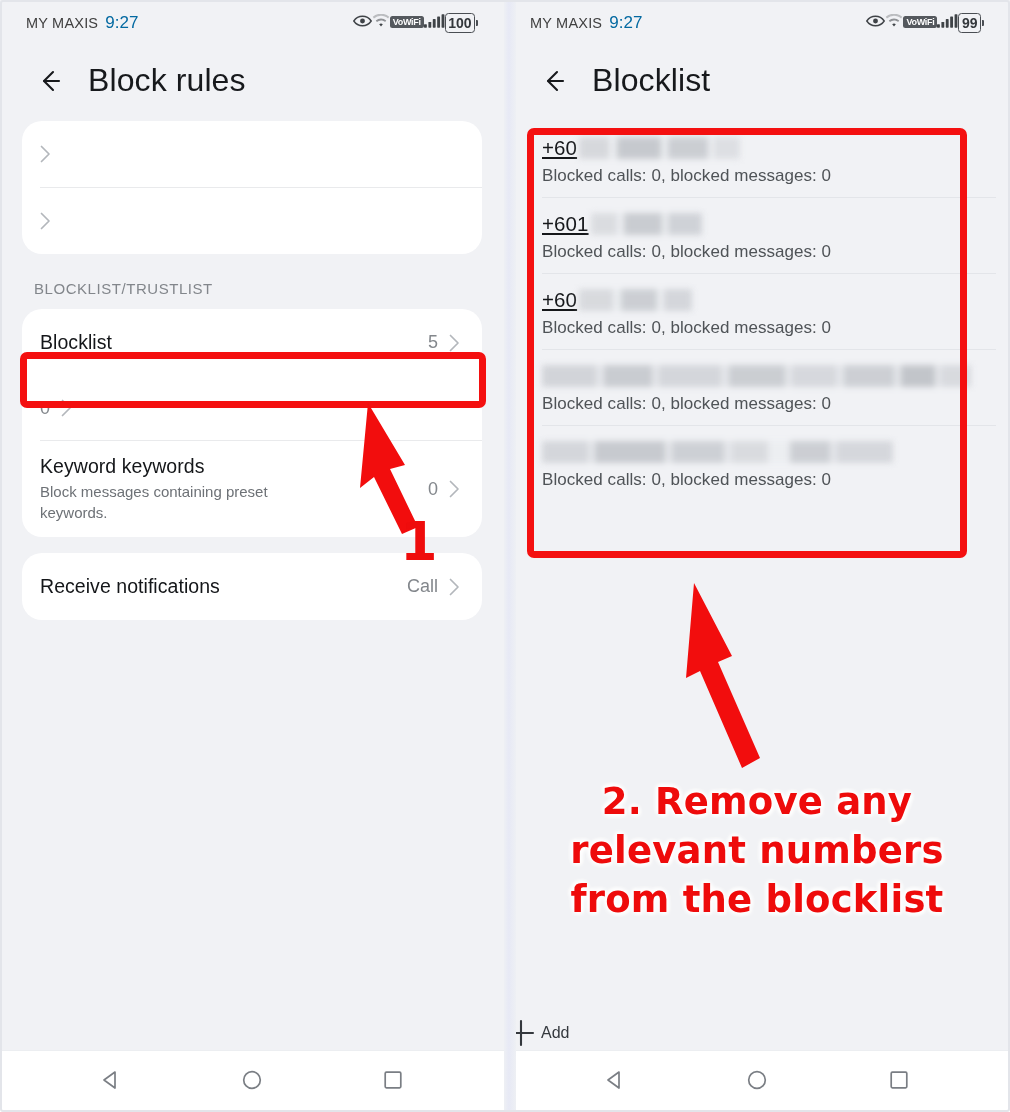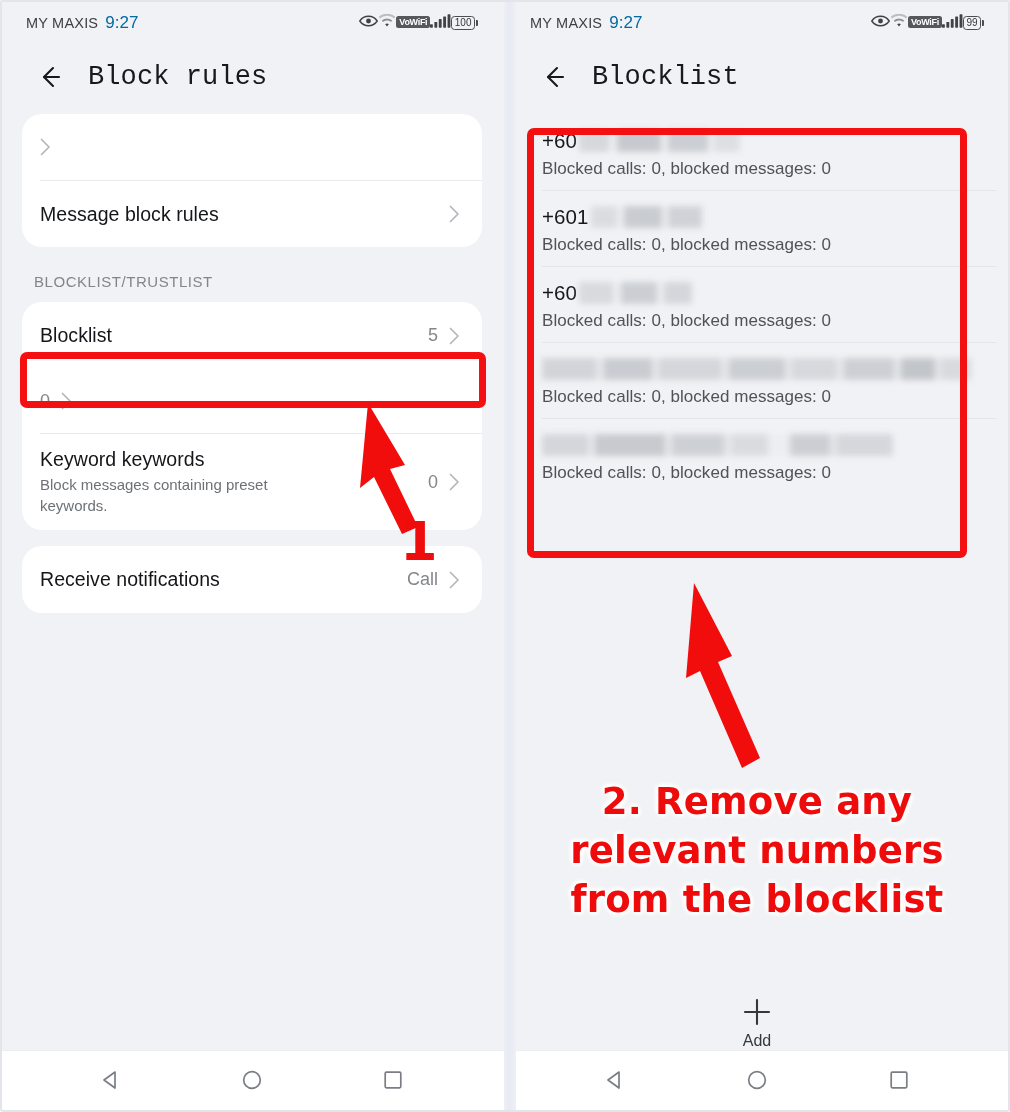--- a/index.html
+++ b/index.html
@@ -90,22 +90,22 @@
     transform: translateY(-1px);
   }
   .batt {
     display: flex;
     align-items: center;
     gap: 1px;
   }
   .batt-body {
     border: 1.6px solid #4a4e53;
     border-radius: 3.5px;
-    font-size: 10px;
-    font-weight: normal;
+    font-size: 14px;
+    font-weight: bold;
     padding: 0.5px 2.5px;
     line-height: 1.15;
     color: #33373b;
   }
   .batt-tip {
     width: 2px;
     height: 6px;
     background: #4a4e53;
     border-radius: 0 1px 1px 0;
   }
@@ -117,24 +117,23 @@
     gap: 24px;
     padding: 16px 0 22px 34px;
   }
   .back-arrow {
     width: 30px;
     height: 30px;
     flex: none;
     cursor: pointer;
   }
   .appbar-title {
-    font-size: 27px;
+    font-size: 32px;
     color: #17191c;
     letter-spacing: .1px;
-    font-family: Liberation Mono, monospace;
   }
 
   
   .card {
     background: #fff;
     border-radius: 20px;
     margin: 0 22px 16px 22px;
     overflow: hidden;
   }
   .row {
@@ -198,20 +197,21 @@
     height: 1px;
     background: #e3e5e9;
   }
   .bl-number {
     font-size: 20.5px;
     color: #15171a;
     display: flex;
     align-items: center;
     height: 30px;
     letter-spacing: .1px;
+    text-decoration: underline;
   }
   .bl-meta {
     font-size: 17px;
     color: #4f5357;
     margin-top: 3px;
     letter-spacing: .05px;
   }
   
   .blur {
     display: inline-flex;
@@ -226,21 +226,21 @@
     display: block;
     height: 22px;
   }
 
   
   .addbtn {
     position: absolute;
     left: 0; right: 0;
     bottom: 62px;
     display: flex;
-    flex-direction: column;
+    flex-direction: row;
     align-items: center;
     gap: 3px;
     cursor: pointer;
   }
   .plus-icon { width: 34px; height: 34px; color: #34383d; }
   .add-label { font-size: 16px; color: #35393e; }
 
   
   .navbar {
     position: absolute;
@@ -352,23 +352,20 @@
     <div class="card">
       <div class="row">
         <span class="chev">
           <svg width="11" height="18" viewBox="0 0 11 18" fill="none" stroke="currentColor" stroke-width="1.7" stroke-linecap="round" stroke-linejoin="round">
               <path d="M1.5 1.5L9 9l-7.5 7.5"></path>
             </svg>
         </span>
       </div>
       <div class="sep"></div>
       <div class="row">
-        <div class="row-texts">
-          <div class="row-title">Message block rules</div>
-        </div>
         <span class="chev">
           <svg width="11" height="18" viewBox="0 0 11 18" fill="none" stroke="currentColor" stroke-width="1.7" stroke-linecap="round" stroke-linejoin="round">
               <path d="M1.5 1.5L9 9l-7.5 7.5"></path>
             </svg>
         </span>
       </div>
     </div>
 
     <div class="group-label">BLOCKLIST/TRUSTLIST</div>
 

